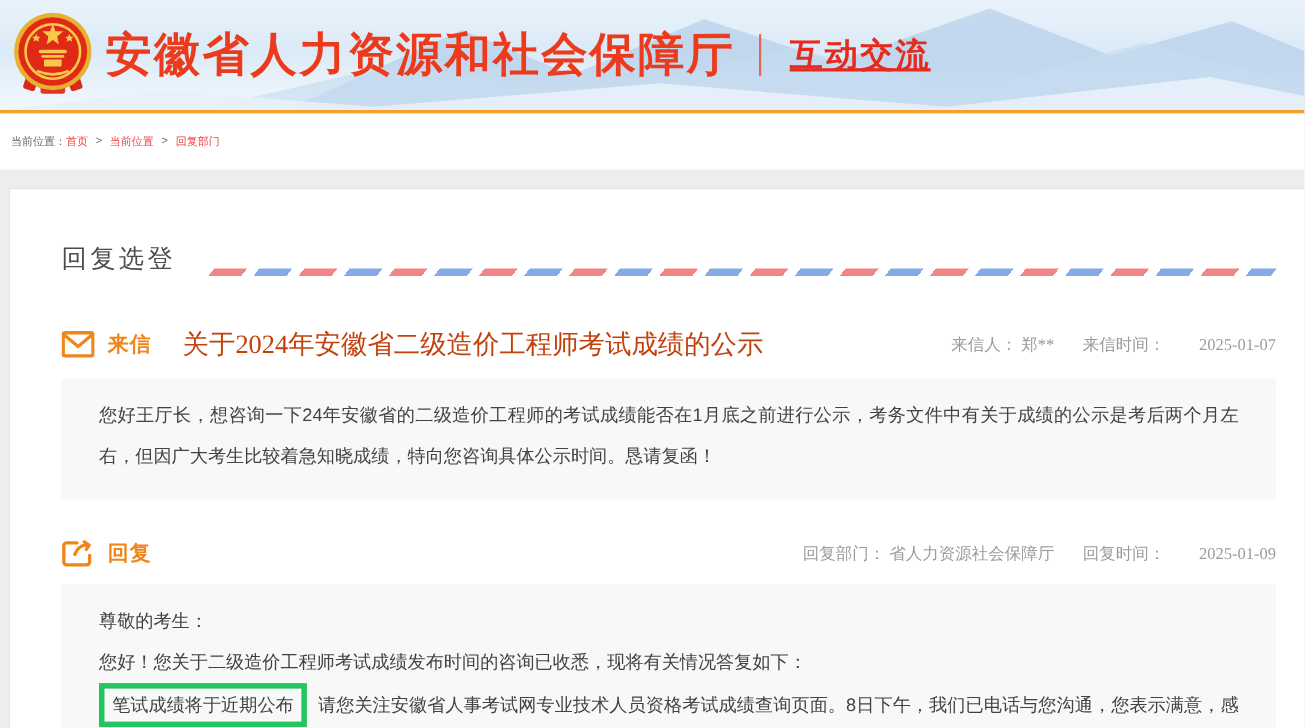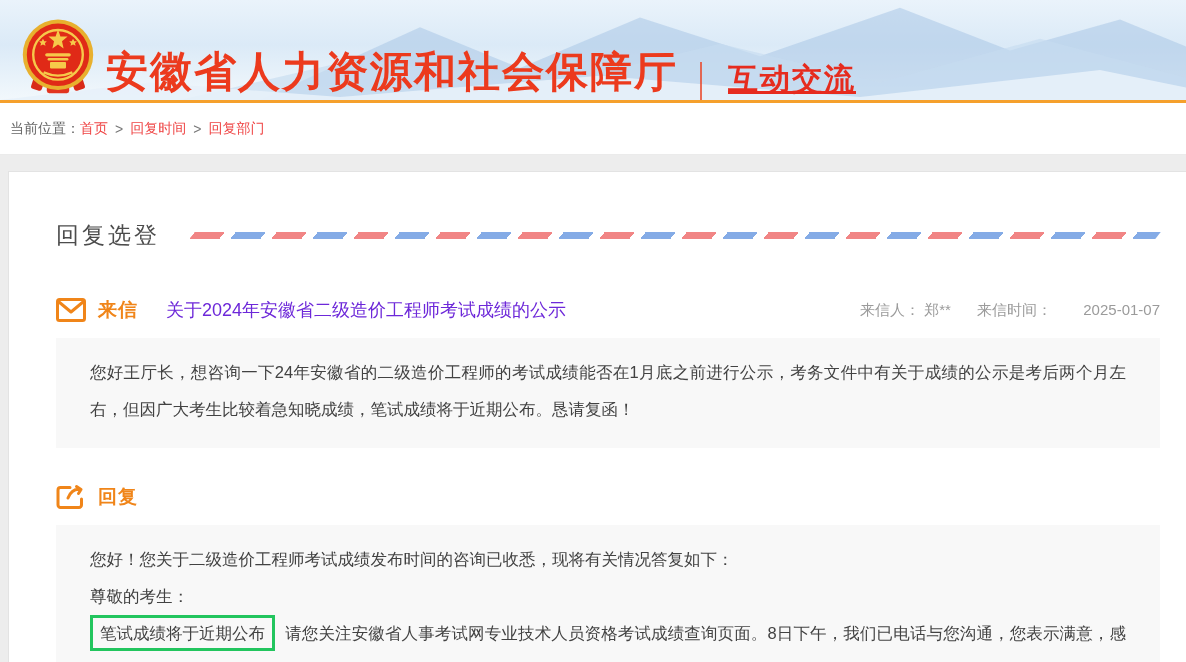--- a/index.html
+++ b/index.html
@@ -14,23 +14,23 @@
     position: relative;
     height: 103px;
     background: linear-gradient(180deg, #eaf3fb 0%, #dbeaf7 45%, #f2f8fc 100%);
     border-bottom: 3px solid #f5a02c;
     overflow: hidden;
   }
   .mountains { position: absolute; inset: 0; width: 100%; height: 100%; }
   .header-inner {
     position: relative;
     display: flex;
-    align-items: flex-end;
+    align-items: center;
     height: 100px;
-    padding-left: 18px;
+    padding-left: 8px;
   }
   .emblem { width: 80px; height: 84px; flex: 0 0 auto; }
   .site-title {
     margin-left: 8px;
     font-size: 42px;
     font-weight: bold;
     color: #ec3a1d;
     letter-spacing: 2px;
     white-space: nowrap;
   }
@@ -50,39 +50,39 @@
   }
 
   
   .breadcrumb-bar {
     height: 52px;
     background: #ffffff;
     border-bottom: 1px solid #ebebeb;
     display: flex;
     align-items: center;
     padding-left: 10px;
-    font-size: 14px;
+    font-size: 10px;
     color: #666;
   }
   .breadcrumb-bar a { color: #ef4444; text-decoration: none; cursor: pointer; }
   .crumb-sep { margin: 0 7px; color: #777; }
 
   
   .card {
     margin-left: 8px;
     margin-top: 16px;
     width: calc(100% - 8px);
     min-height: 500px;
     background: #fff;
     border: 1px solid #e3e3e3;
     border-right: none;
     padding: 48px 26px 30px 47px;
   }
 
-  .section-head { display: flex; align-items: center; }
+  .section-head { display: flex; align-items: flex-end; }
   .section-title {
     font-size: 23px;
     color: #4c4c4c;
     letter-spacing: 3px;
     white-space: nowrap;
   }
   .dash-line {
     flex: 1;
     height: 7px;
     margin-left: 32px;
@@ -91,34 +91,35 @@
       #f18585 0px, #f18585 30px, transparent 30px, transparent 41px,
       #84abe6 41px, #84abe6 71px, transparent 71px, transparent 82px);
     transform: skewX(-38deg);
   }
 
   
   .msg-head {
     display: flex;
     align-items: center;
     margin-top: 46px;
+    font-family: Liberation Serif, serif;
   }
   .msg-head.reply-head { margin-top: 36px; }
   .msg-icon { width: 30px; height: 26px; flex: 0 0 auto; }
   .msg-tag {
     font-size: 19px;
     font-weight: bold;
     color: #f08519;
     margin-left: 12px;
     letter-spacing: 1px;
     white-space: nowrap;
   }
   .msg-title {
-    font-size: 18px;
-    color: #6d28d9;
+    font-size: 24px;
+    color: #c2410c;
     margin-left: 28px;
     white-space: nowrap;
   }
   .msg-meta {
     margin-left: auto;
     font-size: 15px;
     color: #9b9b9b;
     white-space: nowrap;
   }
   .msg-meta .meta-val { margin-right: 22px; }
@@ -130,21 +131,21 @@
     background: #f8f8f8;
     padding: 16px 34px 20px 34px;
     font-size: 16.5px;
     color: #424242;
     line-height: 37px;
     text-align: justify;
   }
   .reply-body { padding-bottom: 40px; }
   .redbox {
     display: inline-block;
-    border: 3px solid #22c55e;
+    border: 5px solid #22c55e;
     padding: 0 7px;
     line-height: 30px;
     margin-right: 10px;
   }
 </style>
 </head>
 <body>
 
 <div class="site-header">
   <svg class="mountains" viewBox="0 0 1186 103" preserveAspectRatio="none">
@@ -171,21 +172,21 @@
     <div class="site-title">安徽省人力资源和社会保障厅</div>
     <div class="title-divider"></div>
     <div class="channel-title">互动交流</div>
   </div>
 </div>
 
 <div class="breadcrumb-bar">
   <span>当前位置：</span>
   <a>首页</a>
   <span class="crumb-sep">&gt;</span>
-  <a>回复时间</a>
+  <a>当前位置</a>
   <span class="crumb-sep">&gt;</span>
   <a>回复部门</a>
 </div>
 
 <div class="card">
 
   <div class="section-head">
     <div class="section-title">回复选登</div>
     <div class="dash-line"></div>
   </div>
@@ -199,30 +200,36 @@
     <span class="msg-title">关于2024年安徽省二级造价工程师考试成绩的公示</span>
     <span class="msg-meta">
       <span>来信人：</span>
       <span class="meta-val">郑**</span>
       <span>来信时间：</span>
       <span class="meta-val">2025-01-07</span>
     </span>
   </div>
 
   <div class="msg-body">
-    <p>您好王厅长，想咨询一下24年安徽省的二级造价工程师的考试成绩能否在1月底之前进行公示，考务文件中有关于成绩的公示是考后两个月左右，但因广大考生比较着急知晓成绩，笔试成绩将于近期公布。恳请复函！</p>
+    <p>您好王厅长，想咨询一下24年安徽省的二级造价工程师的考试成绩能否在1月底之前进行公示，考务文件中有关于成绩的公示是考后两个月左右，但因广大考生比较着急知晓成绩，特向您咨询具体公示时间。恳请复函！</p>
   </div>
 
   <div class="msg-head reply-head">
     <svg class="msg-icon" viewBox="0 0 30 26">
       <path d="M14 3.5 H4.5 A2.5 2.5 0 0 0 2 6 V21 A2.5 2.5 0 0 0 4.5 23.5 H23 A2.5 2.5 0 0 0 25.5 21 V15" fill="none" stroke="#f08519" stroke-width="3" stroke-linecap="round"></path>
       <path d="M12 14 Q16 4 25 5.5 M25 5.5 L20.5 2.5 M25 5.5 L22.5 9.5" fill="none" stroke="#f08519" stroke-width="3" stroke-linecap="round" stroke-linejoin="round"></path>
     </svg>
     <span class="msg-tag">回复</span>
+    <span class="msg-meta">
+      <span>回复部门：</span>
+      <span class="meta-val">省人力资源社会保障厅</span>
+      <span>回复时间：</span>
+      <span class="meta-val">2025-01-09</span>
+    </span>
   </div>
 
   <div class="msg-body reply-body">
+    <p>尊敬的考生：</p>
     <p>您好！您关于二级造价工程师考试成绩发布时间的咨询已收悉，现将有关情况答复如下：</p>
-    <p>尊敬的考生：</p>
     <p><span class="redbox">笔试成绩将于近期公布</span><span>请您关注安徽省人事考试网专业技术人员资格考试成绩查询页面。8日下午，我们已电话与您沟通，您表示满意，感谢您对我们工作的理解和支持。</span></p>
   </div>
 
 </div>
 
 </body></html>

